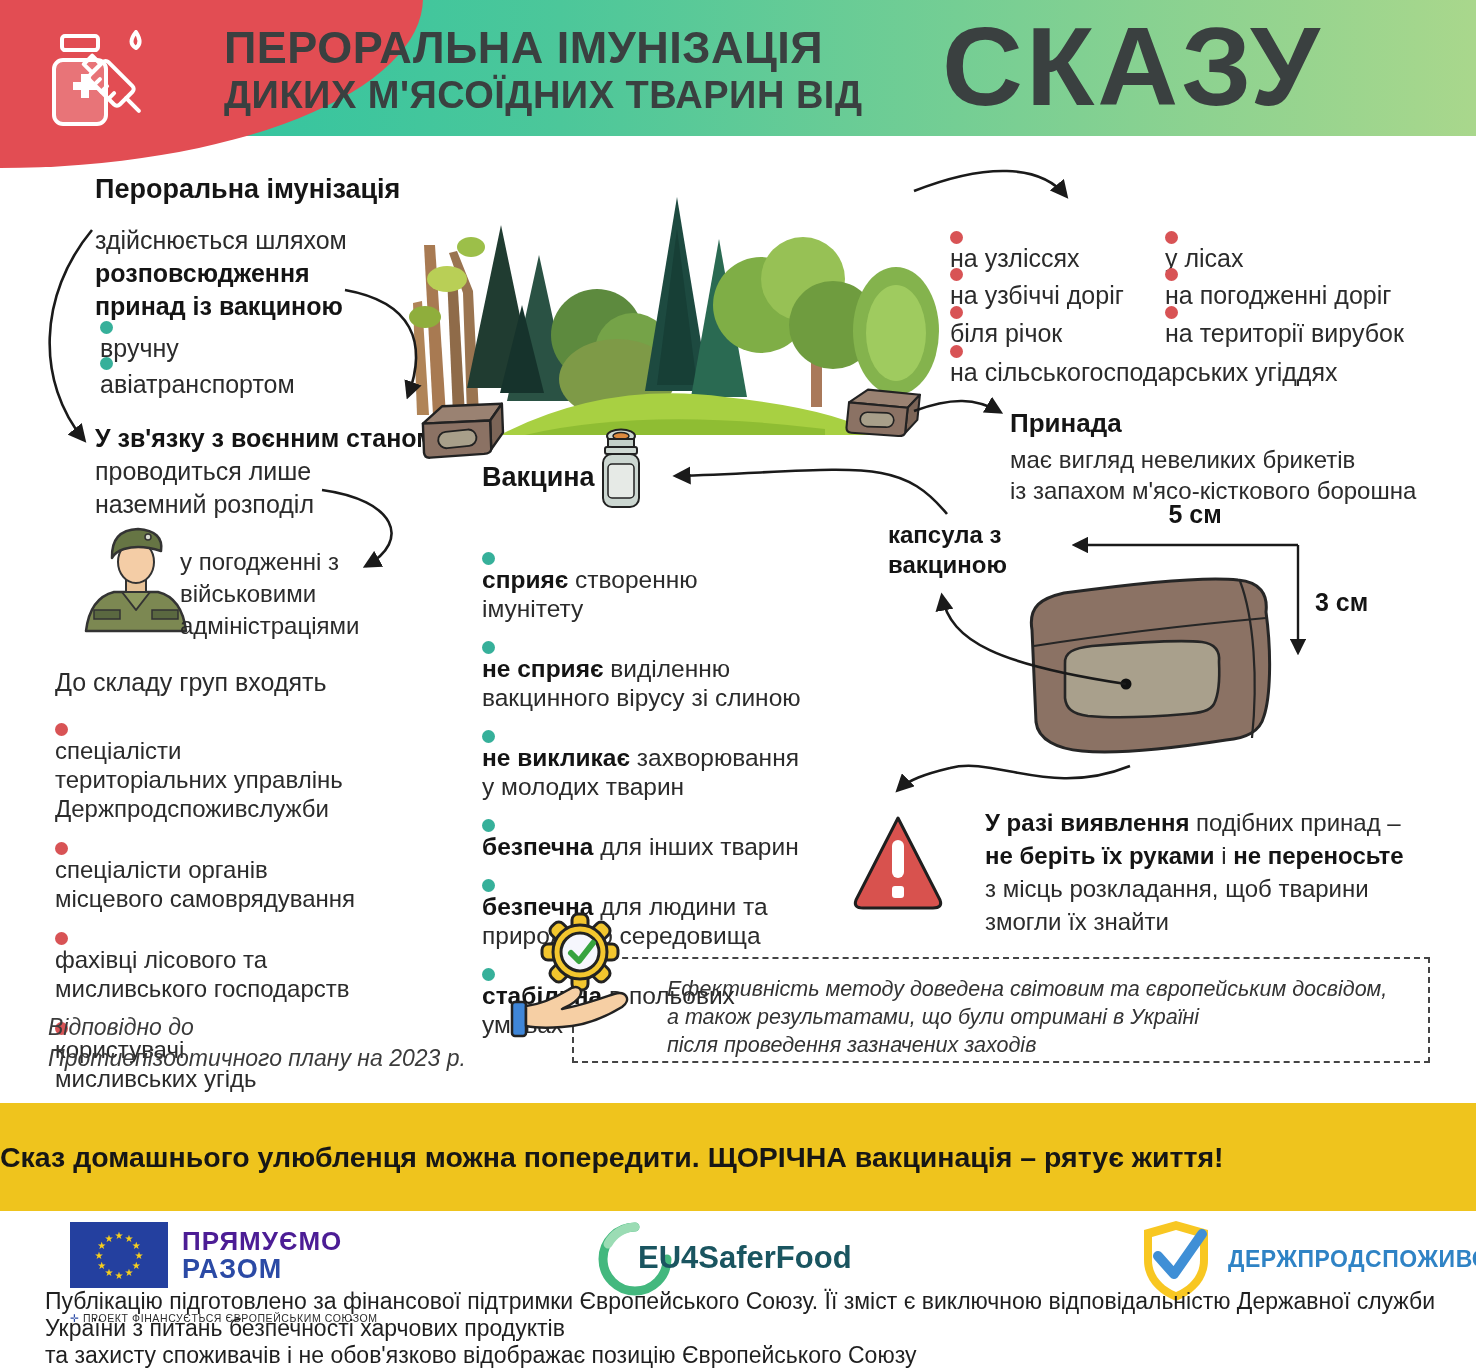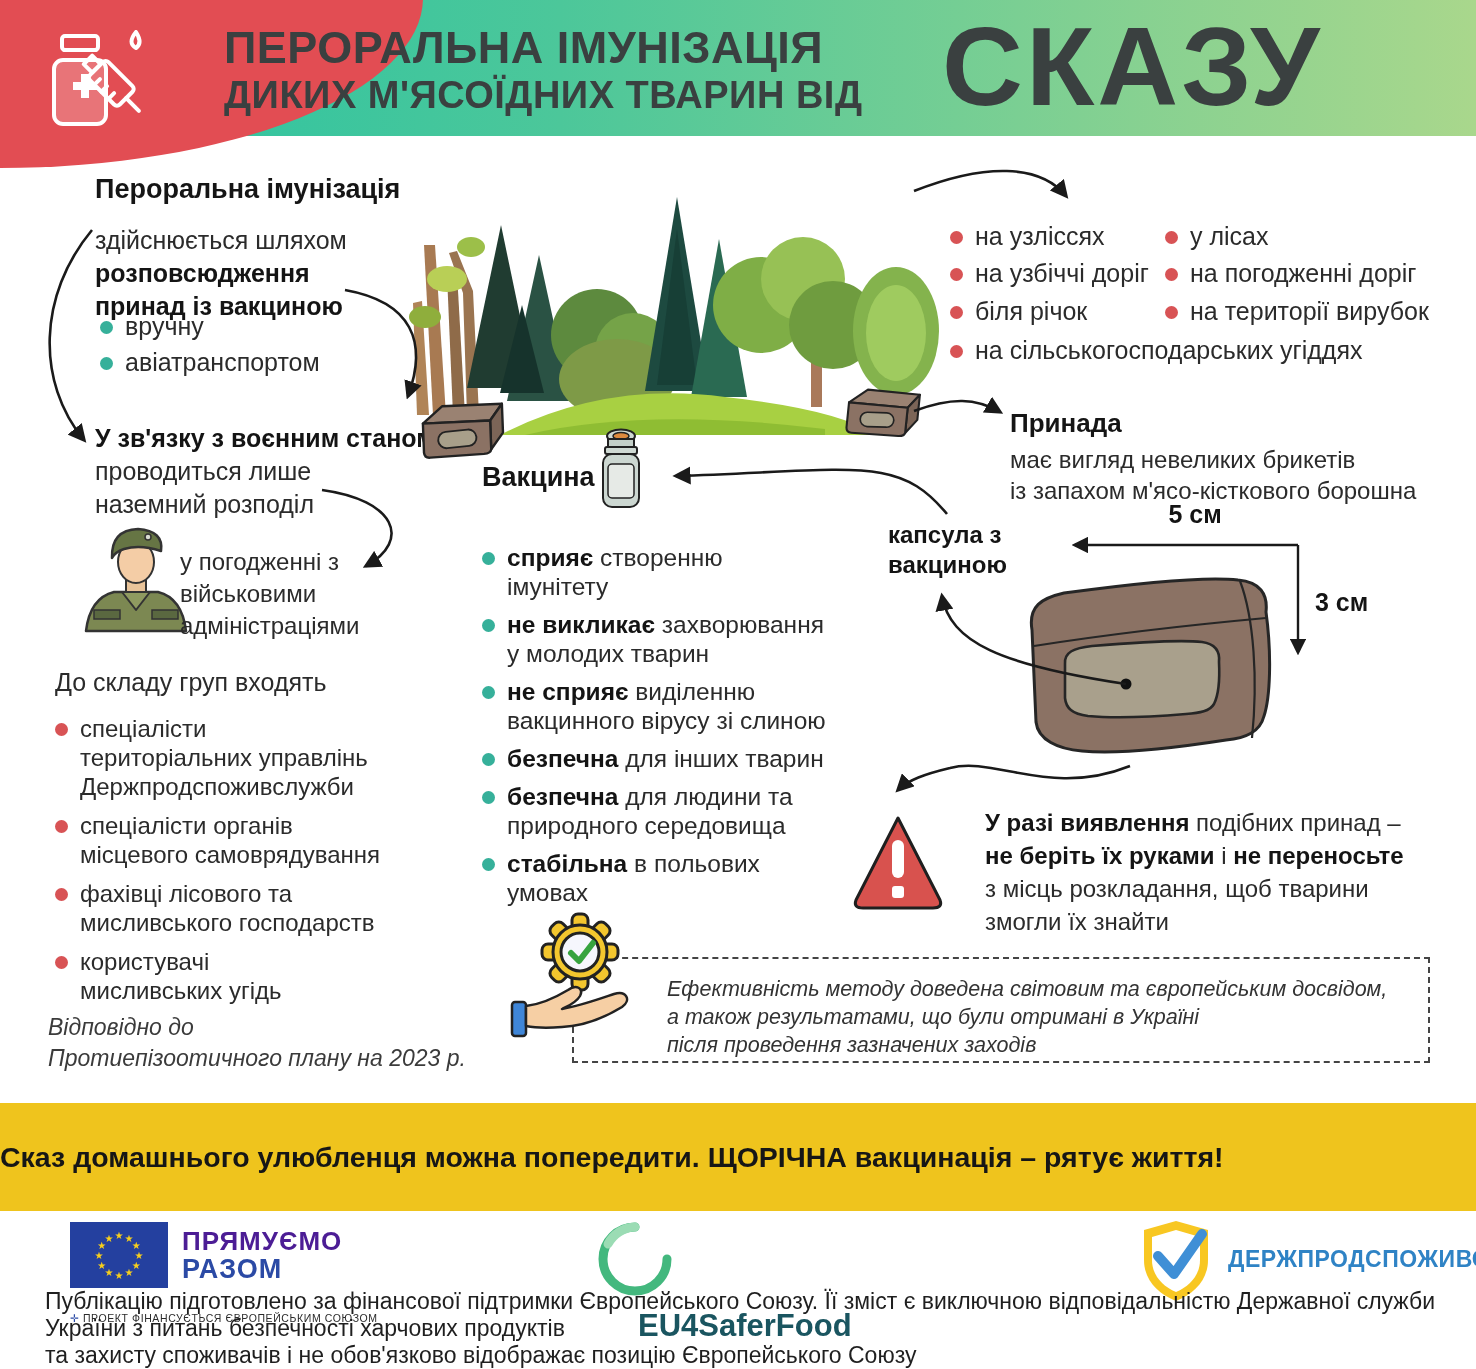--- a/index.html
+++ b/index.html
@@ -12,21 +12,21 @@
   .hdr-band{top:0;left:0;width:1476px;height:136px;
     background:linear-gradient(90deg,#25c3a3 0%,#4cc79a 38%,#a9d78c 100%);}
   .red-badge{top:-172px;left:-425px;width:848px;height:340px;border-radius:50%;background:#e24d53;}
   .hdr-t1{left:224px;top:22px;font-size:45px;font-weight:800;color:#3a4040;letter-spacing:.5px;}
   .hdr-t2{left:224px;top:74px;font-size:38px;font-weight:800;color:#3a4040;letter-spacing:.5px;}
   .hdr-big{left:942px;top:2px;font-size:112px;font-weight:800;color:#3a4040;letter-spacing:3px;}
   
   .lh{left:95px;top:174px;font-size:27px;font-weight:800;color:#151515;}
   .intro{left:95px;top:224px;font-size:25px;line-height:33px;}
   .intro .bld{font-weight:800;color:#141414;}
-  .blt{display:flex;align-items:flex-start;}
+  .blt{display:flex;align-items:flex-start;flex-direction:column;}
   .dot{width:13px;height:13px;border-radius:50%;margin:9px 12px 0 0;flex:0 0 13px;}
   .teal{background:#36b09a;} .red{background:#d85355;}
   .m1{left:100px;top:312px;font-size:25px;}
   .m2{left:100px;top:348px;font-size:25px;}
   .war{left:95px;top:422px;font-size:25px;line-height:33px;}
   .war .bld{font-weight:800;color:#141414;}
   .milnote{left:180px;top:546px;font-size:24px;line-height:32px;}
   .grp-h{left:55px;top:668px;font-size:25px;}
   .grp-list{left:55px;top:714px;width:360px;}
   .grp-list .blt{margin-bottom:10px;font-size:24px;line-height:29px;}
@@ -50,21 +50,21 @@
   .eff-box{left:572px;top:957px;width:858px;height:106px;border:2px dashed #444;box-sizing:border-box;}
   .eff-text{left:667px;top:975px;width:740px;font-size:21.5px;line-height:28px;font-style:italic;color:#333;}
   
   .banner{left:0;top:1103px;width:1476px;height:108px;background:#efc41d;display:flex;align-items:center;justify-content:flex-start;}
   .banner span{font-size:28.5px;font-weight:800;color:#161616;}
   
   .eu-t1{left:182px;top:1226px;font-size:26px;font-weight:700;color:#4c1d95;letter-spacing:1px;}
   .eu-t2{left:182px;top:1254px;font-size:27px;font-weight:800;color:#2b4aa5;letter-spacing:1px;}
   .eu-sub{left:70px;top:1312px;font-size:10.5px;font-weight:400;color:#2a2a2a;letter-spacing:.6px;}
   .eu-sub .mark{color:#2b4aa5;}
-  .eu4-txt{left:638px;top:1308px;font-size:31px;font-weight:800;color:#1a5560;}
+  .eu4-txt{left:638px;top:1240px;font-size:31px;font-weight:800;color:#1a5560;}
   .dpss-txt{left:1228px;top:1246px;font-size:23px;font-weight:700;color:#2f83c5;letter-spacing:.5px;}
   .discl{left:45px;top:1288px;width:1400px;font-size:23px;line-height:27px;color:#1f1f1f;}
   svg{display:block;}
 </style>
 </head>
 <body>
 
 <div id="page">
 
   <div class="abs hdr-band"></div>
@@ -202,27 +202,27 @@
   </svg>
   <div class="abs vac-h">Вакцина</div>
   <div class="abs vac-list">
     <div class="blt">
         <span class="dot teal"></span>
         <span><b>сприяє</b><span class="ml"> створенню
 імунітету</span></span>
       </div>
     <div class="blt">
         <span class="dot teal"></span>
+        <span><b>не сприяє</b><span class="ml"> виділенню
+вакцинного вірусу зі слиною</span></span>
+      </div>
+    <div class="blt">
+        <span class="dot teal"></span>
         <span><b>не викликає</b><span class="ml"> захворювання
 у молодих тварин</span></span>
-      </div>
-    <div class="blt">
-        <span class="dot teal"></span>
-        <span><b>не сприяє</b><span class="ml"> виділенню
-вакцинного вірусу зі слиною</span></span>
       </div>
     <div class="blt">
         <span class="dot teal"></span>
         <span><b>безпечна</b><span class="ml"> для інших тварин</span></span>
       </div>
     <div class="blt">
         <span class="dot teal"></span>
         <span><b>безпечна</b><span class="ml"> для людини та
 природного середовища</span></span>
       </div>

